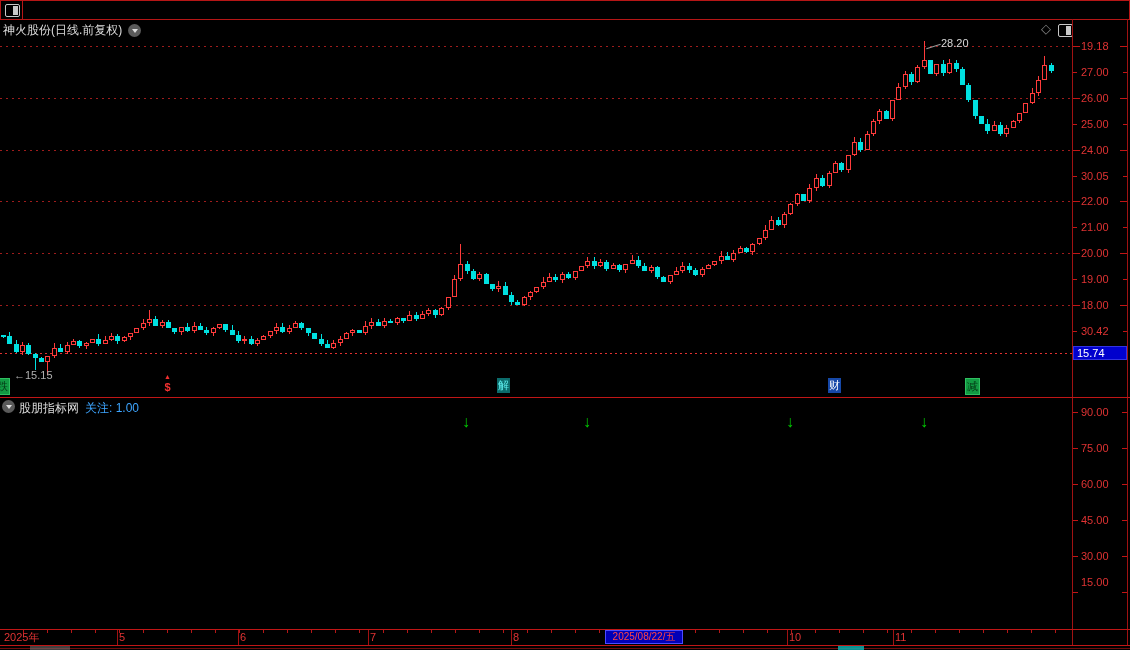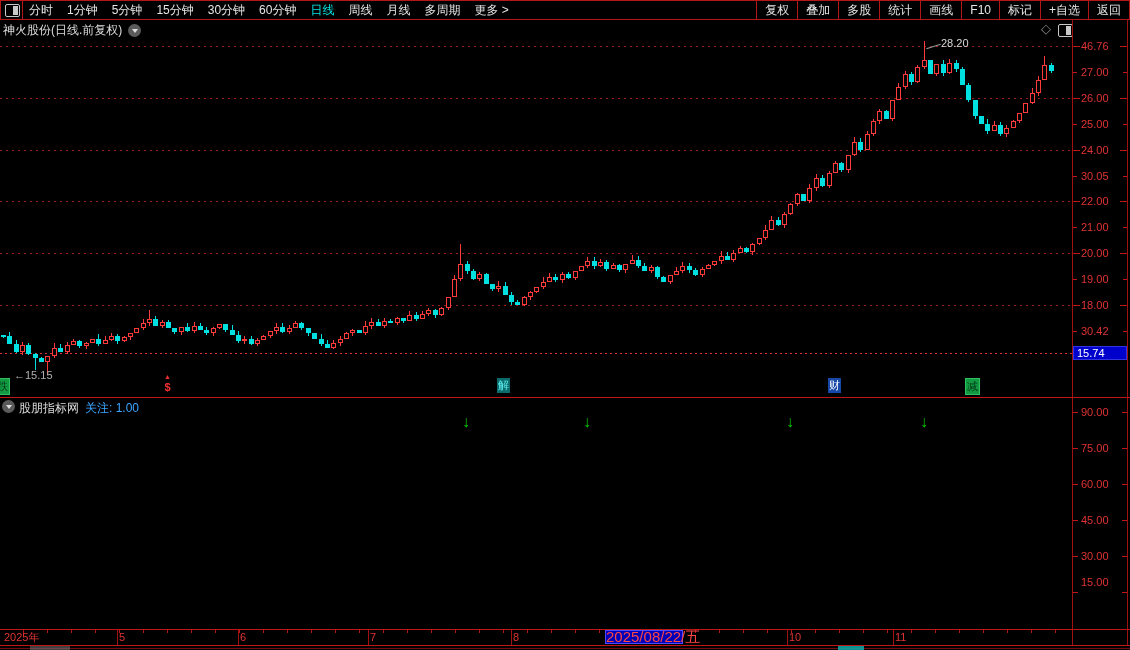--- a/index.html
+++ b/index.html
@@ -52,60 +52,36 @@
   #sub-chev{position:absolute;left:2px;top:400px;}
   #sub-name{position:absolute;left:19px;top:400px;font-size:12px;color:#dcdcdc;}
   #sub-param{position:absolute;left:85px;top:400px;font-size:12px;color:#3da5ff;}
   .dn-arrow{position:absolute;top:413px;font-size:16px;font-weight:bold;color:#00cc00;line-height:18px;}
   
   #tick-strip{position:absolute;left:0;top:630px;width:1072px;height:3px;
     background-image:repeating-linear-gradient(to right,transparent 0 23px,#b51616 23px 24px);}
   .month-label{position:absolute;top:631px;font-size:11px;color:#e03333;line-height:13px;}
   .month-sep{position:absolute;top:630px;width:1px;height:15px;background:#a01212;}
   #date-box{position:absolute;left:605px;top:630px;width:78px;height:14px;background:#0000b8;border:1px solid #4b4bff;
-    color:#ff4545;font-size:15px;line-height:12px;text-align:center;box-sizing:border-box;white-space:nowrap;}
+    color:#ff4545;font-size:10px;line-height:12px;text-align:center;box-sizing:border-box;white-space:nowrap;}
   .sliver{position:absolute;height:4px;top:646px;}
   
   #watermark{position:absolute;left:970px;top:598px;width:160px;height:48px;background:#2d2d2d;
     display:flex;flex-direction:column;justify-content:center;align-items:center;z-index:5;}
   #wm-title{font-size:16px;font-weight:bold;color:#fff;line-height:20px;}
   #wm-url{font-size:14px;color:#cfcfcf;line-height:18px;}
 </style>
 </head>
 <body>
 
 <div id="app">
 
   <div id="topbar">
     <div id="topbar-icon" class="split-icon"></div>
     <div id="topbar-icon-sep"></div>
-    <div id="left-menu">
-        <div class="mi">分时</div>
-        <div class="mi">1分钟</div>
-        <div class="mi">5分钟</div>
-        <div class="mi">15分钟</div>
-        <div class="mi">30分钟</div>
-        <div class="mi">60分钟</div>
-        <div class="mi active">日线</div>
-        <div class="mi">周线</div>
-        <div class="mi">月线</div>
-        <div class="mi">多周期</div>
-        <div class="mi">更多 &gt;</div>
-      </div>
-    <div id="right-menu">
-        <div class="mi">复权</div>
-        <div class="mi">叠加</div>
-        <div class="mi">多股</div>
-        <div class="mi">统计</div>
-        <div class="mi">画线</div>
-        <div class="mi">F10</div>
-        <div class="mi">标记</div>
-        <div class="mi">+自选</div>
-        <div class="mi">返回</div>
-      </div>
   </div>
 
   <div id="main-title">神火股份(日线.前复权)</div>
   <div id="title-chev" class="chev-circle"></div>
   <div id="diamond-icon">◇</div>
   <div id="corner-split" class="split-icon"></div>
 
   <div id="grid-layer">
       <div class="gridline" style="top: 46px;"></div>
       <div class="gridline" style="top: 97.8px;"></div>
@@ -455,21 +431,21 @@
   <div id="low-label">←15.15</div>
   <div id="marker-layer">
       <div class="mk mk-green" style="left: -5px;">跌</div>
       <div class="mk mk-dollar" style="left: 161px;">$<div class="hat">▲</div></div>
       <div class="mk mk-teal" style="left: 497px;">解</div>
       <div class="mk mk-blue" style="left: 828px;">财</div>
       <div class="mk mk-green" style="left: 965px;">减</div>
     </div>
 
   <div id="axis-layer">
-      <div class="axis-label" style="top: 41px;">46.76</div>
+      <div class="axis-label" style="top: 41px;">19.18</div>
       <div class="tick" style="left: 1073px; top: 46px; width: 7px;"></div>
       <div class="tick" style="left: 1120px; top: 46px; width: 7px;"></div>
       <div class="axis-label" style="top: 66.9px;">27.00</div>
       <div class="tick" style="left: 1073px; top: 71.9px; width: 4px;"></div>
       <div class="tick" style="left: 1123px; top: 71.9px; width: 4px;"></div>
       <div class="axis-label" style="top: 92.8px;">26.00</div>
       <div class="tick" style="left: 1073px; top: 97.8px; width: 7px;"></div>
       <div class="tick" style="left: 1120px; top: 97.8px; width: 7px;"></div>
       <div class="axis-label" style="top: 118.7px;">25.00</div>
       <div class="tick" style="left: 1073px; top: 123.7px; width: 4px;"></div>

